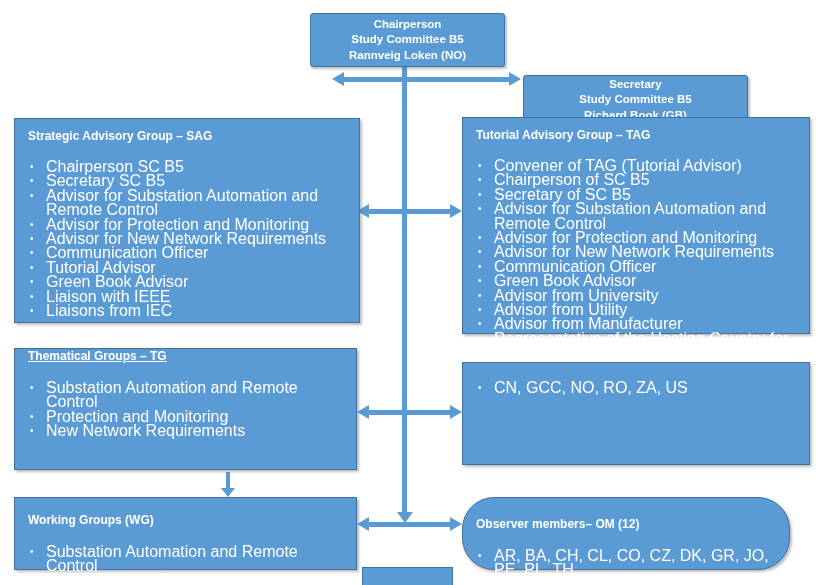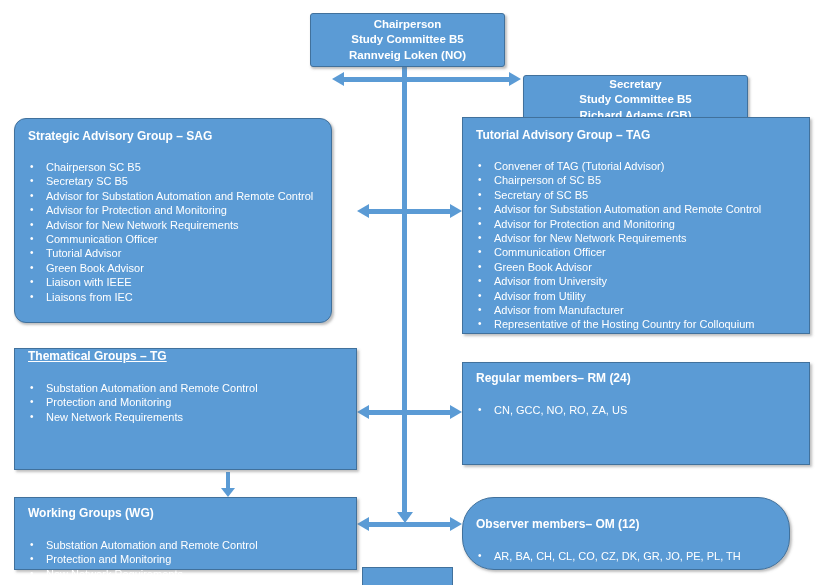--- a/index.html
+++ b/index.html
@@ -18,36 +18,36 @@
     position:absolute;background:var(--box-fill);
     border:1px solid var(--box-border);color:var(--text);
     box-shadow:1.5px 2px 2.5px rgba(110,110,110,.45);
     box-sizing:border-box;
   }
   .rounded{
     border-radius:3px;display:flex;flex-direction:column;justify-content:center;
     text-align:center;font-weight:bold;font-size:11.5px;line-height:15.5px;
   }
   .box-title{font-weight:bold;font-size:12px;padding:10px 10px 0 13px;line-height:14px;}
-  .bullets{margin-top:17px;font-size:11px;}
+  .bullets{margin-top:17px;font-size:16px;}
   .bullets.tight{margin-top:18px;}
   .bullet-item{display:flex;line-height:14.4px;padding-right:6px;}
   .bullet-item::before{content:"•";flex:0 0 auto;width:16px;margin-left:15px;font-size:10px;}
   
   #chair-box{left:310px;top:13px;width:195px;height:54px;}
   #sec-box{left:523px;top:55px;width:225px;height:50px;margin-top:20px;}
-  #sag-box{left:14px;top:118px;width:318px;height:205px;border-radius:12px;}
+  #sag-box{left:14px;top:118px;width:346px;height:205px;}
   #tag-box{left:462px;top:117px;width:348px;height:217px;}
   #tg-box{left:14px;top:348px;width:343px;height:122px;}
   #tg-box .box-title{padding-top:0;text-decoration:underline;}
   #rm-box{left:462px;top:362px;width:348px;height:103px;}
   #rm-box .box-title{padding-top:8px;}
   #rm-box .box-title.second{padding-top:12px;}
   #wg-box{left:14px;top:497px;width:343px;height:73px;}
-  #wg-box .box-title{padding-top:8px;}
+  #wg-box .box-title{padding-top:15px;}
   #om-box{left:462px;top:497px;width:328px;height:73px;border-radius:32px;}
   #om-box .box-title{padding-top:19px;}
   #cutoff-box{left:362px;top:567px;width:91px;height:18px;border-bottom:none;box-shadow:none;}
   
   .v-line{position:absolute;background:var(--arrow);}
   #main-vline{left:402px;top:67px;width:5px;height:445px;}
   #tgwg-vline{left:226px;top:472px;width:4px;height:16px;}
   .arrowhead-down{position:absolute;width:0;height:0;
     border-left:8px solid transparent;border-right:8px solid transparent;
     border-top:11px solid var(--arrow);}
@@ -81,21 +81,21 @@
 
   <div class="node rounded" id="chair-box">
     <div>Chairperson</div>
     <div>Study Committee B5</div>
     <div>Rannveig Loken (NO)</div>
   </div>
 
   <div class="node rounded" id="sec-box">
     <div>Secretary</div>
     <div>Study Committee B5</div>
-    <div>Richard Adams (GB)</div>
+    <div>Richard Book (GB)</div>
   </div>
 
   <div class="node" id="sag-box">
     <div class="box-title">Strategic Advisory Group – SAG</div>
     <div class="bullets">
       <div class="bullet-item">
           <span>Chairperson SC B5</span>
         </div>
       <div class="bullet-item">
           <span>Secretary SC B5</span>
@@ -178,21 +178,20 @@
       <div class="bullet-item">
           <span>Protection and Monitoring</span>
         </div>
       <div class="bullet-item">
           <span>New Network Requirements</span>
         </div>
     </div>
   </div>
 
   <div class="node" id="rm-box">
-    <div class="box-title">Regular members– RM (24)</div>
     <div class="bullets tight">
       <div class="bullet-item">
           <span>CN, GCC, NO, RO, ZA, US</span>
         </div>
     </div>
   </div>
 
   <div class="node" id="wg-box">
     <div class="box-title">Working Groups (WG)</div>
     <div class="bullets tight">

